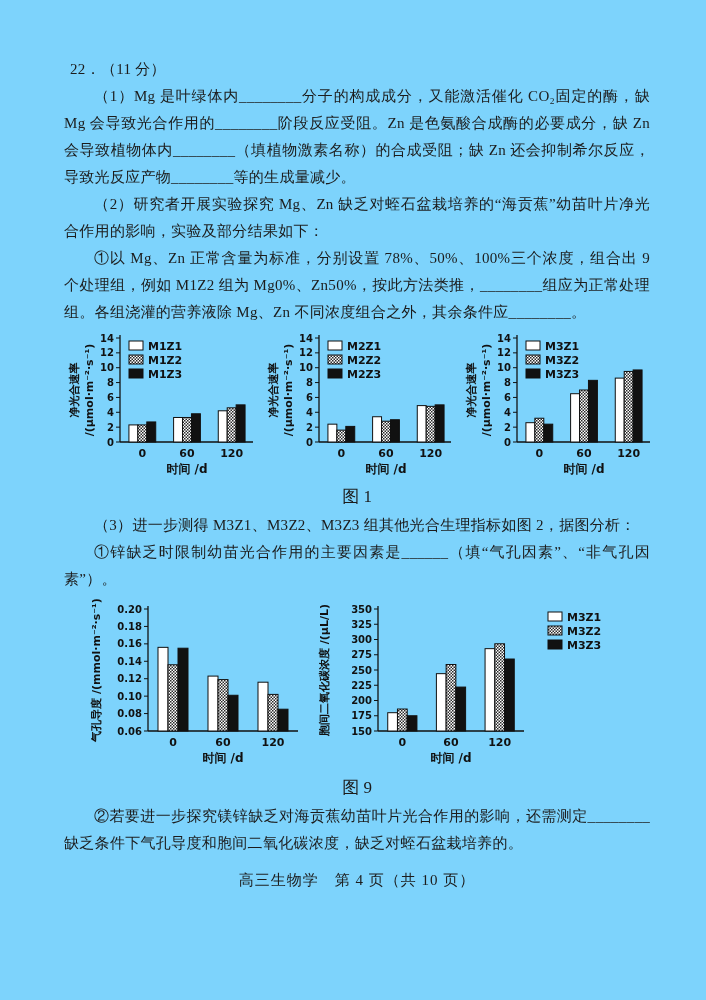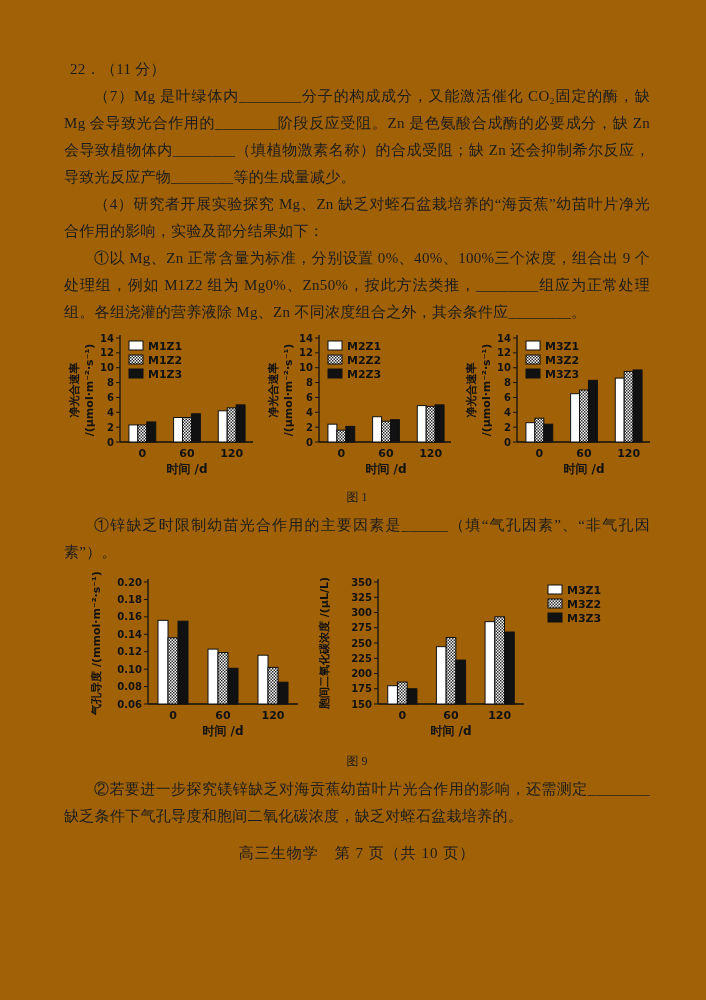--- a/index.html
+++ b/index.html
@@ -1,47 +1,47 @@
 <!DOCTYPE html>
 <html><head>
 <meta charset="utf-8">
 <style>
   html,body{margin:0;padding:0;background:#e8e8e6;}
   .page{
-    width:706px;height:1000px;margin:0 auto;background:#a16207;
+    width:706px;height:1000px;margin:0 auto;background:#7dd3fc;
     box-sizing:border-box;padding:56px 56px 0 64px;
     font-family:"Liberation Serif","DejaVu Serif",serif;
     color:#1c1c1c;position:relative;overflow:hidden;
   }
   .doc p{
     margin:0;font-size:15px;line-height:27px;text-align:justify;
     letter-spacing:.3px;
   }
   .doc p.indent{text-indent:30px;}
   .qnum{padding-left:6px;}
   .fig-row{display:flex;justify-content:center;align-items:flex-end;gap:10px;margin:4px 0 0 0;}
   .fig-row.fig2{gap:2px;margin-top:6px;}
-  .caption{text-align:center;font-size:12px;line-height:26px;margin:2px 0;}
+  .caption{text-align:center;font-size:17px;line-height:26px;margin:2px 0;}
   .footer{text-align:center;font-size:15px;margin-top:14px;letter-spacing:1px;}
   svg text{fill:#111;}
   .tick{font:bold 10px "DejaVu Sans",sans-serif;}
   .xtick{font:bold 11px "DejaVu Sans",sans-serif;}
   .xlabel{font:bold 12px "DejaVu Sans",sans-serif;}
   .ylabel{font:bold 11px "DejaVu Sans",sans-serif;}
   .legend{font:bold 11px "DejaVu Sans",sans-serif;}
 </style>
 </head>
 <body>
 
 <div class="page">
   <div class="doc">
     <p class="qnum">22．（11 分）</p>
-    <p class="indent">（7）Mg 是叶绿体内________分子的构成成分，又能激活催化 CO₂固定的酶，缺 Mg 会导致光合作用的________阶段反应受阻。Zn 是色氨酸合成酶的必要成分，缺 Zn 会导致植物体内________（填植物激素名称）的合成受阻；缺 Zn 还会抑制希尔反应，导致光反应产物________等的生成量减少。</p>
-    <p class="indent">（4）研究者开展实验探究 Mg、Zn 缺乏对蛭石盆栽培养的“海贡蕉”幼苗叶片净光合作用的影响，实验及部分结果如下：</p>
-    <p class="indent">①以 Mg、Zn 正常含量为标准，分别设置 0%、40%、100%三个浓度，组合出 9 个处理组，例如 M1Z2 组为 Mg0%、Zn50%，按此方法类推，________组应为正常处理组。各组浇灌的营养液除 Mg、Zn 不同浓度组合之外，其余条件应________。</p>
+    <p class="indent">（1）Mg 是叶绿体内________分子的构成成分，又能激活催化 CO₂固定的酶，缺 Mg 会导致光合作用的________阶段反应受阻。Zn 是色氨酸合成酶的必要成分，缺 Zn 会导致植物体内________（填植物激素名称）的合成受阻；缺 Zn 还会抑制希尔反应，导致光反应产物________等的生成量减少。</p>
+    <p class="indent">（2）研究者开展实验探究 Mg、Zn 缺乏对蛭石盆栽培养的“海贡蕉”幼苗叶片净光合作用的影响，实验及部分结果如下：</p>
+    <p class="indent">①以 Mg、Zn 正常含量为标准，分别设置 78%、50%、100%三个浓度，组合出 9 个处理组，例如 M1Z2 组为 Mg0%、Zn50%，按此方法类推，________组应为正常处理组。各组浇灌的营养液除 Mg、Zn 不同浓度组合之外，其余条件应________。</p>
 
     <div class="fig-row">
       <svg width="196" height="152">
           <defs>
             <pattern id="hp0" width="3" height="3" patternUnits="userSpaceOnUse">
               <rect x="0" y="0" width="3" height="3" fill="#fff"></rect>
               <rect x="0" y="0" width="1.5" height="1.5" fill="#2a2a2a"></rect>
               <rect x="1.5" y="1.5" width="1.5" height="1.5" fill="#2a2a2a"></rect>
             </pattern>
           </defs>
@@ -177,20 +177,21 @@
           <rect x="65" y="11" width="14" height="9" fill="#fff" stroke="#111" stroke-width="1"></rect>
           <text x="84" y="19.5" class="legend">M3Z1</text>
           <rect x="65" y="25" width="14" height="9" fill="url(#hp2)" stroke="#111" stroke-width="1"></rect>
           <text x="84" y="33.5" class="legend">M3Z2</text>
           <rect x="65" y="39" width="14" height="9" fill="#111" stroke="#111" stroke-width="1"></rect>
           <text x="84" y="47.5" class="legend">M3Z3</text>
         </svg>
     </div>
     <div class="caption">图 1</div>
 
+    <p class="indent">（3）进一步测得 M3Z1、M3Z2、M3Z3 组其他光合生理指标如图 2，据图分析：</p>
     <p class="indent">①锌缺乏时限制幼苗光合作用的主要因素是______（填“气孔因素”、“非气孔因素”）。</p>
 
     <div class="fig-row fig2">
       <svg width="226" height="174">
           <defs>
             <pattern id="hp3" width="3" height="3" patternUnits="userSpaceOnUse">
               <rect x="0" y="0" width="3" height="3" fill="#fff"></rect>
               <rect x="0" y="0" width="1.5" height="1.5" fill="#2a2a2a"></rect>
               <rect x="1.5" y="1.5" width="1.5" height="1.5" fill="#2a2a2a"></rect>
             </pattern>
@@ -275,15 +276,15 @@
           <rect x="240" y="27" width="14" height="9" fill="url(#hp4)" stroke="#111" stroke-width="1"></rect>
           <text x="259" y="35.5" class="legend">M3Z2</text>
           <rect x="240" y="41" width="14" height="9" fill="#111" stroke="#111" stroke-width="1"></rect>
           <text x="259" y="49.5" class="legend">M3Z3</text>
         </svg>
     </div>
     <div class="caption">图 9</div>
 
     <p class="indent">②若要进一步探究镁锌缺乏对海贡蕉幼苗叶片光合作用的影响，还需测定________缺乏条件下气孔导度和胞间二氧化碳浓度，缺乏对蛭石盆栽培养的。</p>
 
-    <div class="footer">高三生物学　第 7 页（共 10 页）</div>
+    <div class="footer">高三生物学　第 4 页（共 10 页）</div>
   </div>
 </div>
 
 </body></html>

